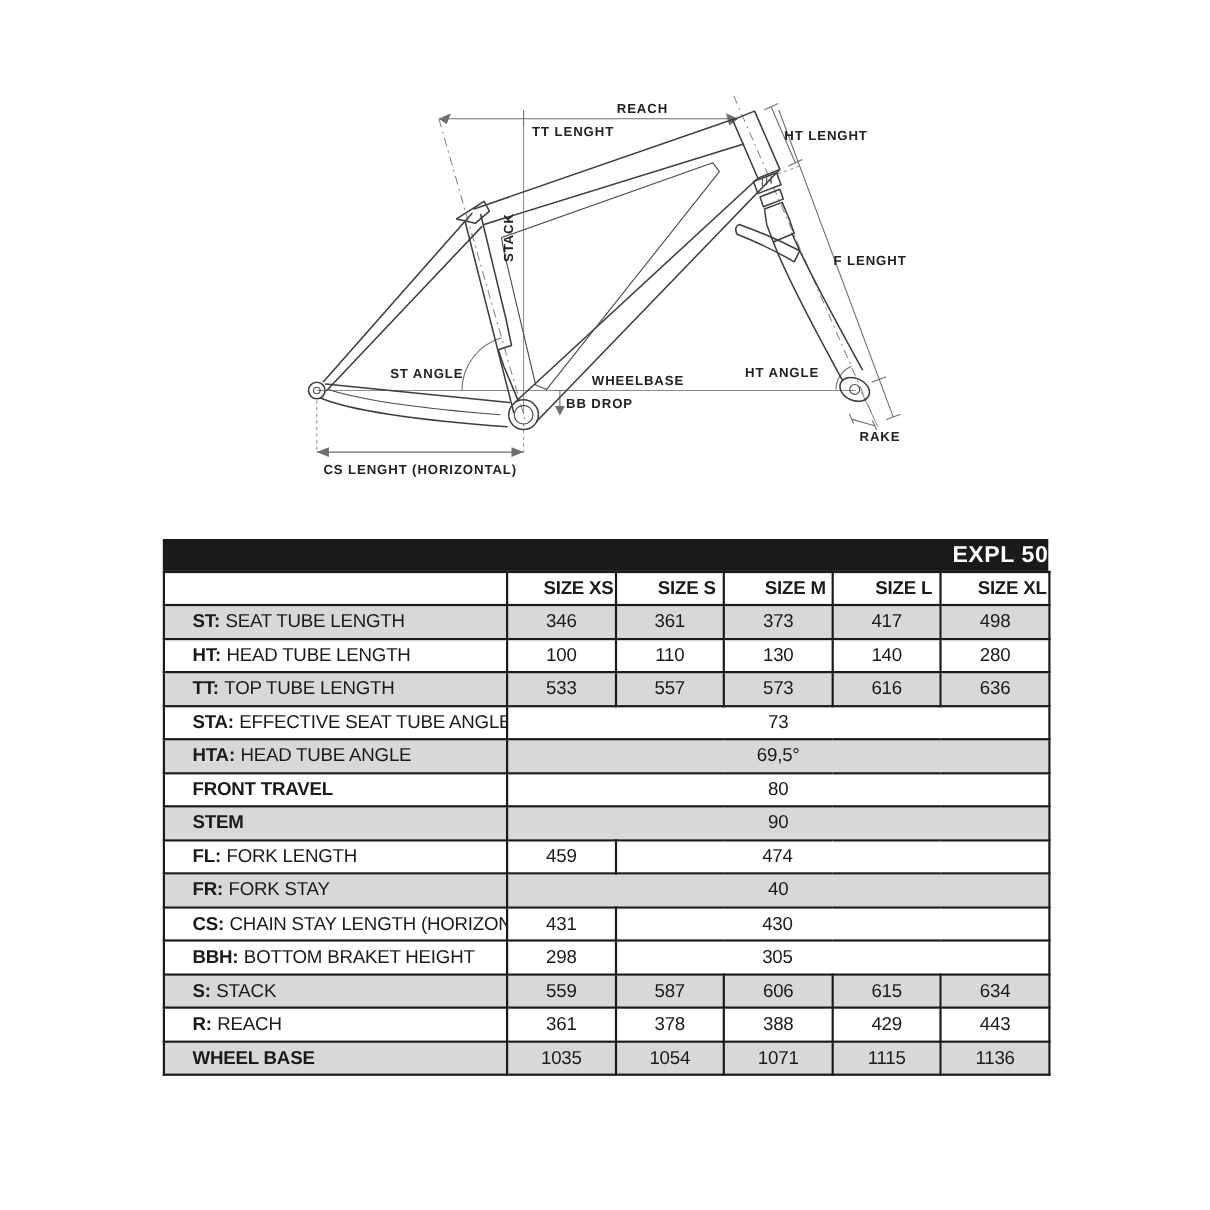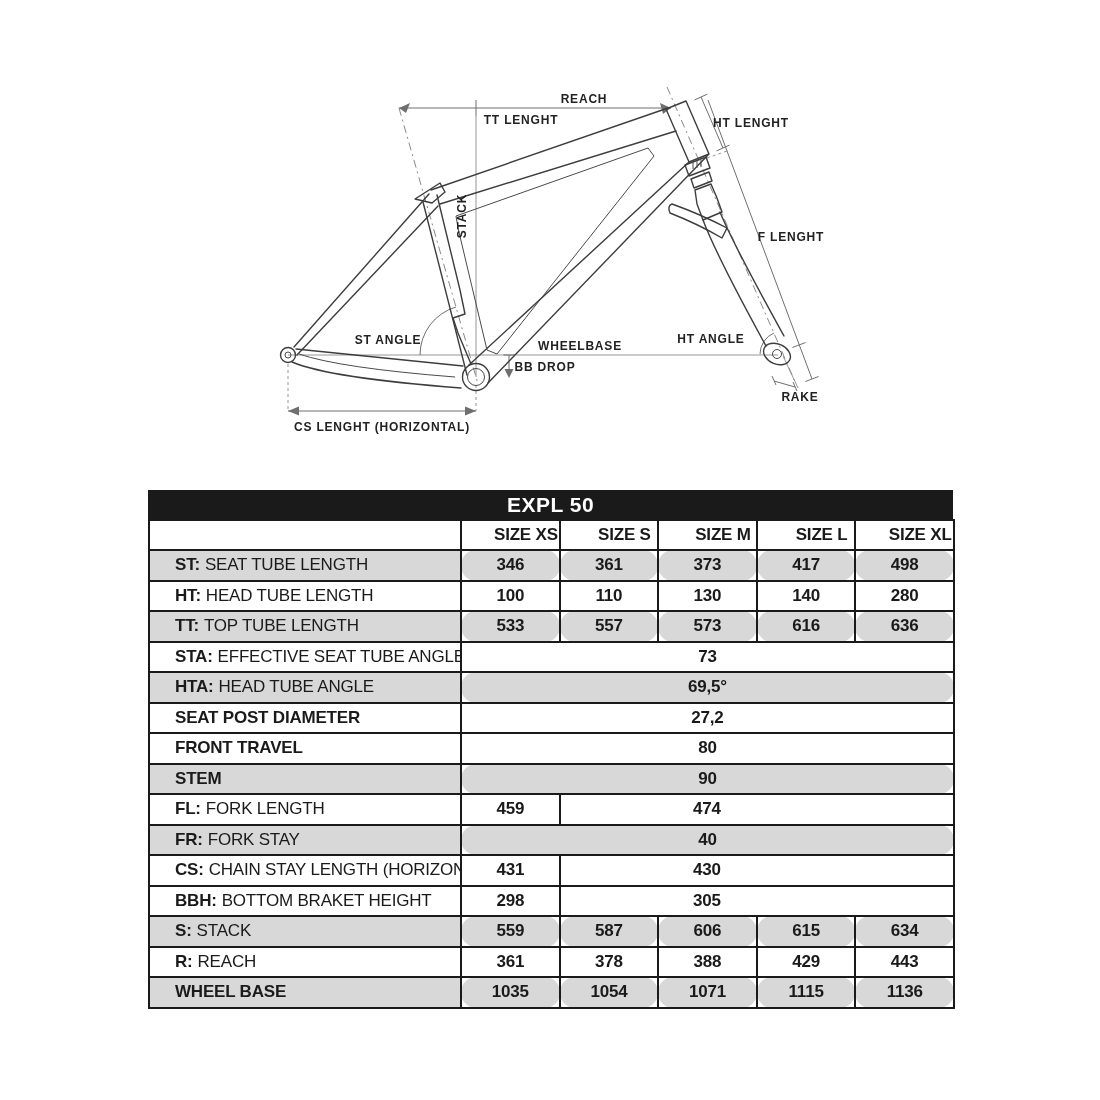--- a/index.html
+++ b/index.html
@@ -13,30 +13,30 @@
   .dim{stroke:#6f6f6f;stroke-width:1;fill:none;}
   .dim-thin{stroke:#8a8a8a;stroke-width:.9;fill:none;}
   .dashed{stroke:#8a8a8a;stroke-width:.9;fill:none;stroke-dasharray:3 3;}
   .axis{stroke:#7a7a7a;stroke-width:.9;fill:none;stroke-dasharray:8 4 2 4;}
   .arr{fill:#6f6f6f;stroke:none;}
   .dlabel{font-family:"Liberation Sans",sans-serif;font-size:12px;font-weight:bold;
           letter-spacing:.8px;fill:#222222;}
 
   
   #spec{position:absolute;left:148px;top:458px;width:805px;}
-  #spec-title{height:29px;line-height:29px;text-align:center;font-size:21px;font-weight:bold;
+  #spec-title{height:29px;line-height:29px;text-align:right;font-size:21px;font-weight:bold;
               letter-spacing:.5px;}
   table{border-collapse:collapse;table-layout:fixed;width:805px;}
   th,td{border:2px solid #1a1a1a;box-sizing:border-box;overflow:hidden;white-space:nowrap;}
   th{height:30px;font-size:17px;font-weight:bold;text-align:center;letter-spacing:-.2px;padding-left:32px;}
   td{height:30.5px;font-size:17px;letter-spacing:-.2px;}
   td.label-cell{text-align:left;padding-left:25px;}
   td.label-cell .pfx{font-weight:bold;}
   td.label-cell .rest{font-weight:normal;margin-left:5px;}
-  td.value-cell{text-align:center;font-weight:bold;border-radius:15px;}
+  td.value-cell{text-align:center;font-weight:normal;}
   td.value-cell .shift-left{position:relative;left:-50px;display:inline-block;}
   tr.shaded td{background:#d8d8d8;}
 </style>
 </head>
 <body>
 
 <div id="canvas">
 
   <svg id="diagram" viewBox="0 0 1100 450" width="1100" height="450">
 
@@ -186,24 +186,20 @@
           </tr>
           <tr>
             <td class="label-cell"><span class="pfx">STA:</span><span class="rest">EFFECTIVE SEAT TUBE ANGLE</span></td>
             <td class="value-cell" colspan="5"><span>73</span></td>
           </tr>
           <tr class="shaded">
             <td class="label-cell"><span class="pfx">HTA:</span><span class="rest">HEAD TUBE ANGLE</span></td>
             <td class="value-cell" colspan="5"><span>69,5°</span></td>
           </tr>
           <tr>
-            <td class="label-cell"><span class="pfx">SEAT POST DIAMETER</span></td>
-            <td class="value-cell" colspan="5"><span>27,2</span></td>
-          </tr>
-          <tr>
             <td class="label-cell"><span class="pfx">FRONT TRAVEL</span></td>
             <td class="value-cell" colspan="5"><span>80</span></td>
           </tr>
           <tr class="shaded">
             <td class="label-cell"><span class="pfx">STEM</span></td>
             <td class="value-cell" colspan="5"><span>90</span></td>
           </tr>
           <tr>
             <td class="label-cell"><span class="pfx">FL:</span><span class="rest">FORK LENGTH</span></td>
             <td class="value-cell" colspan="1"><span>459</span></td>

